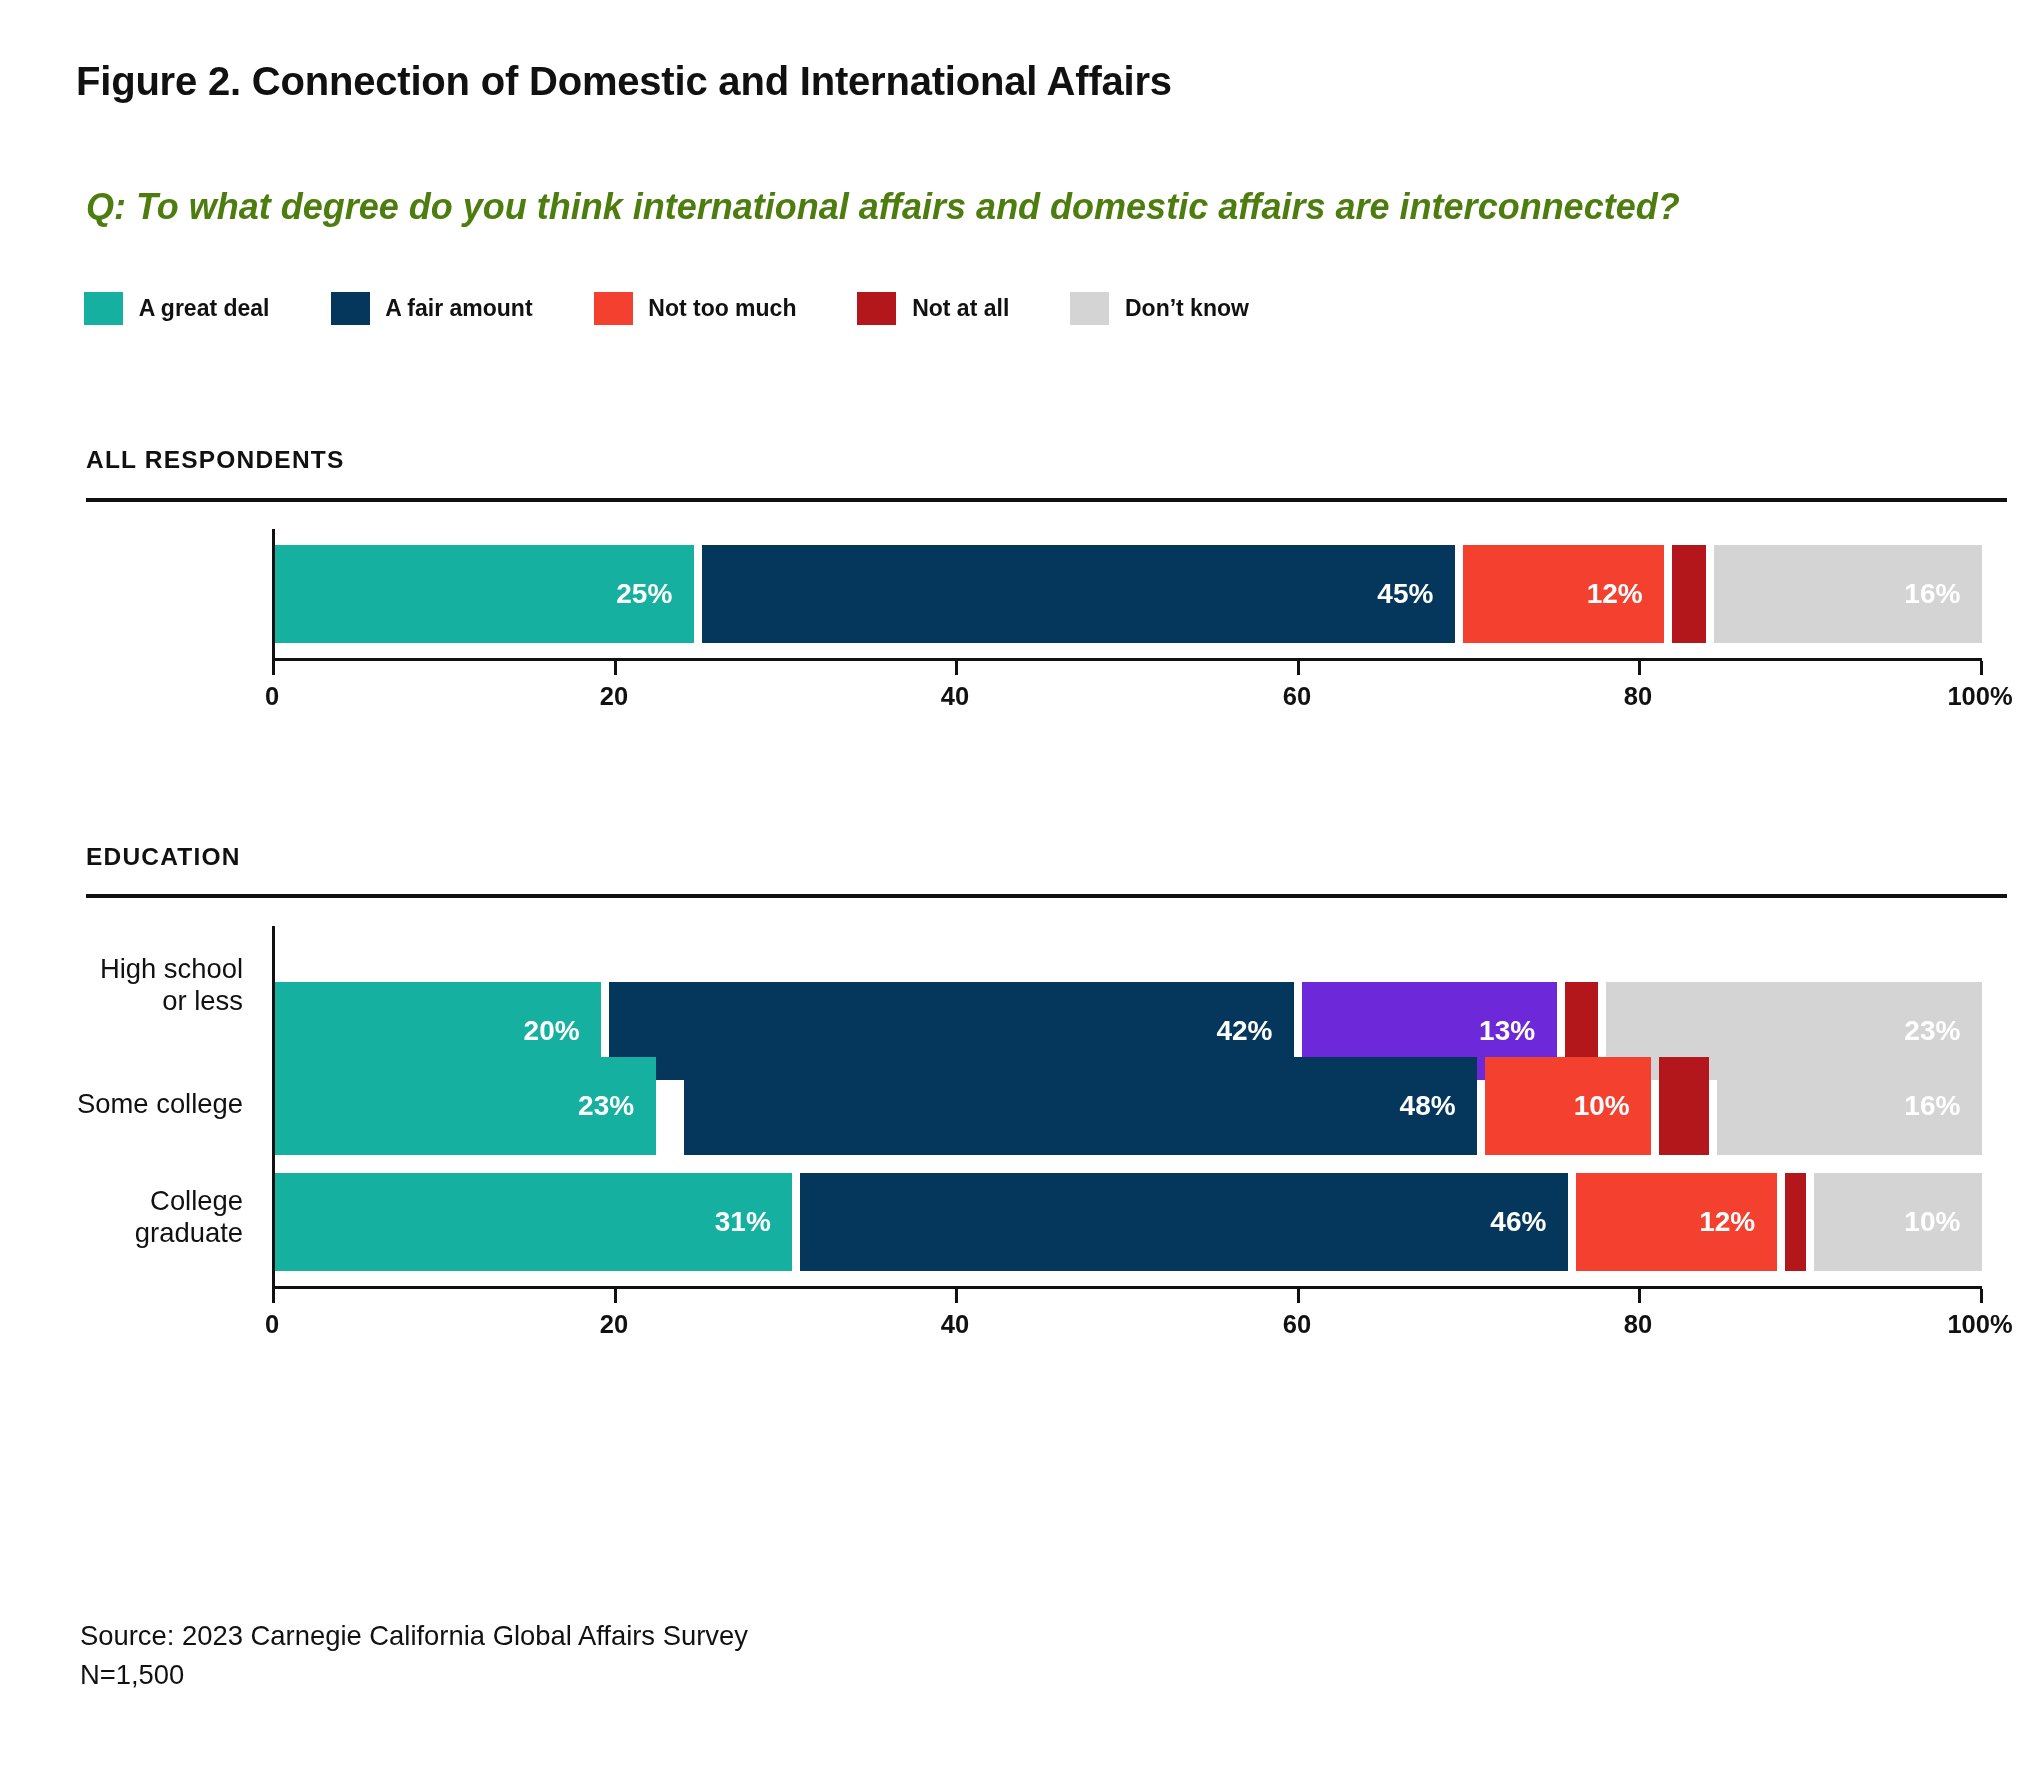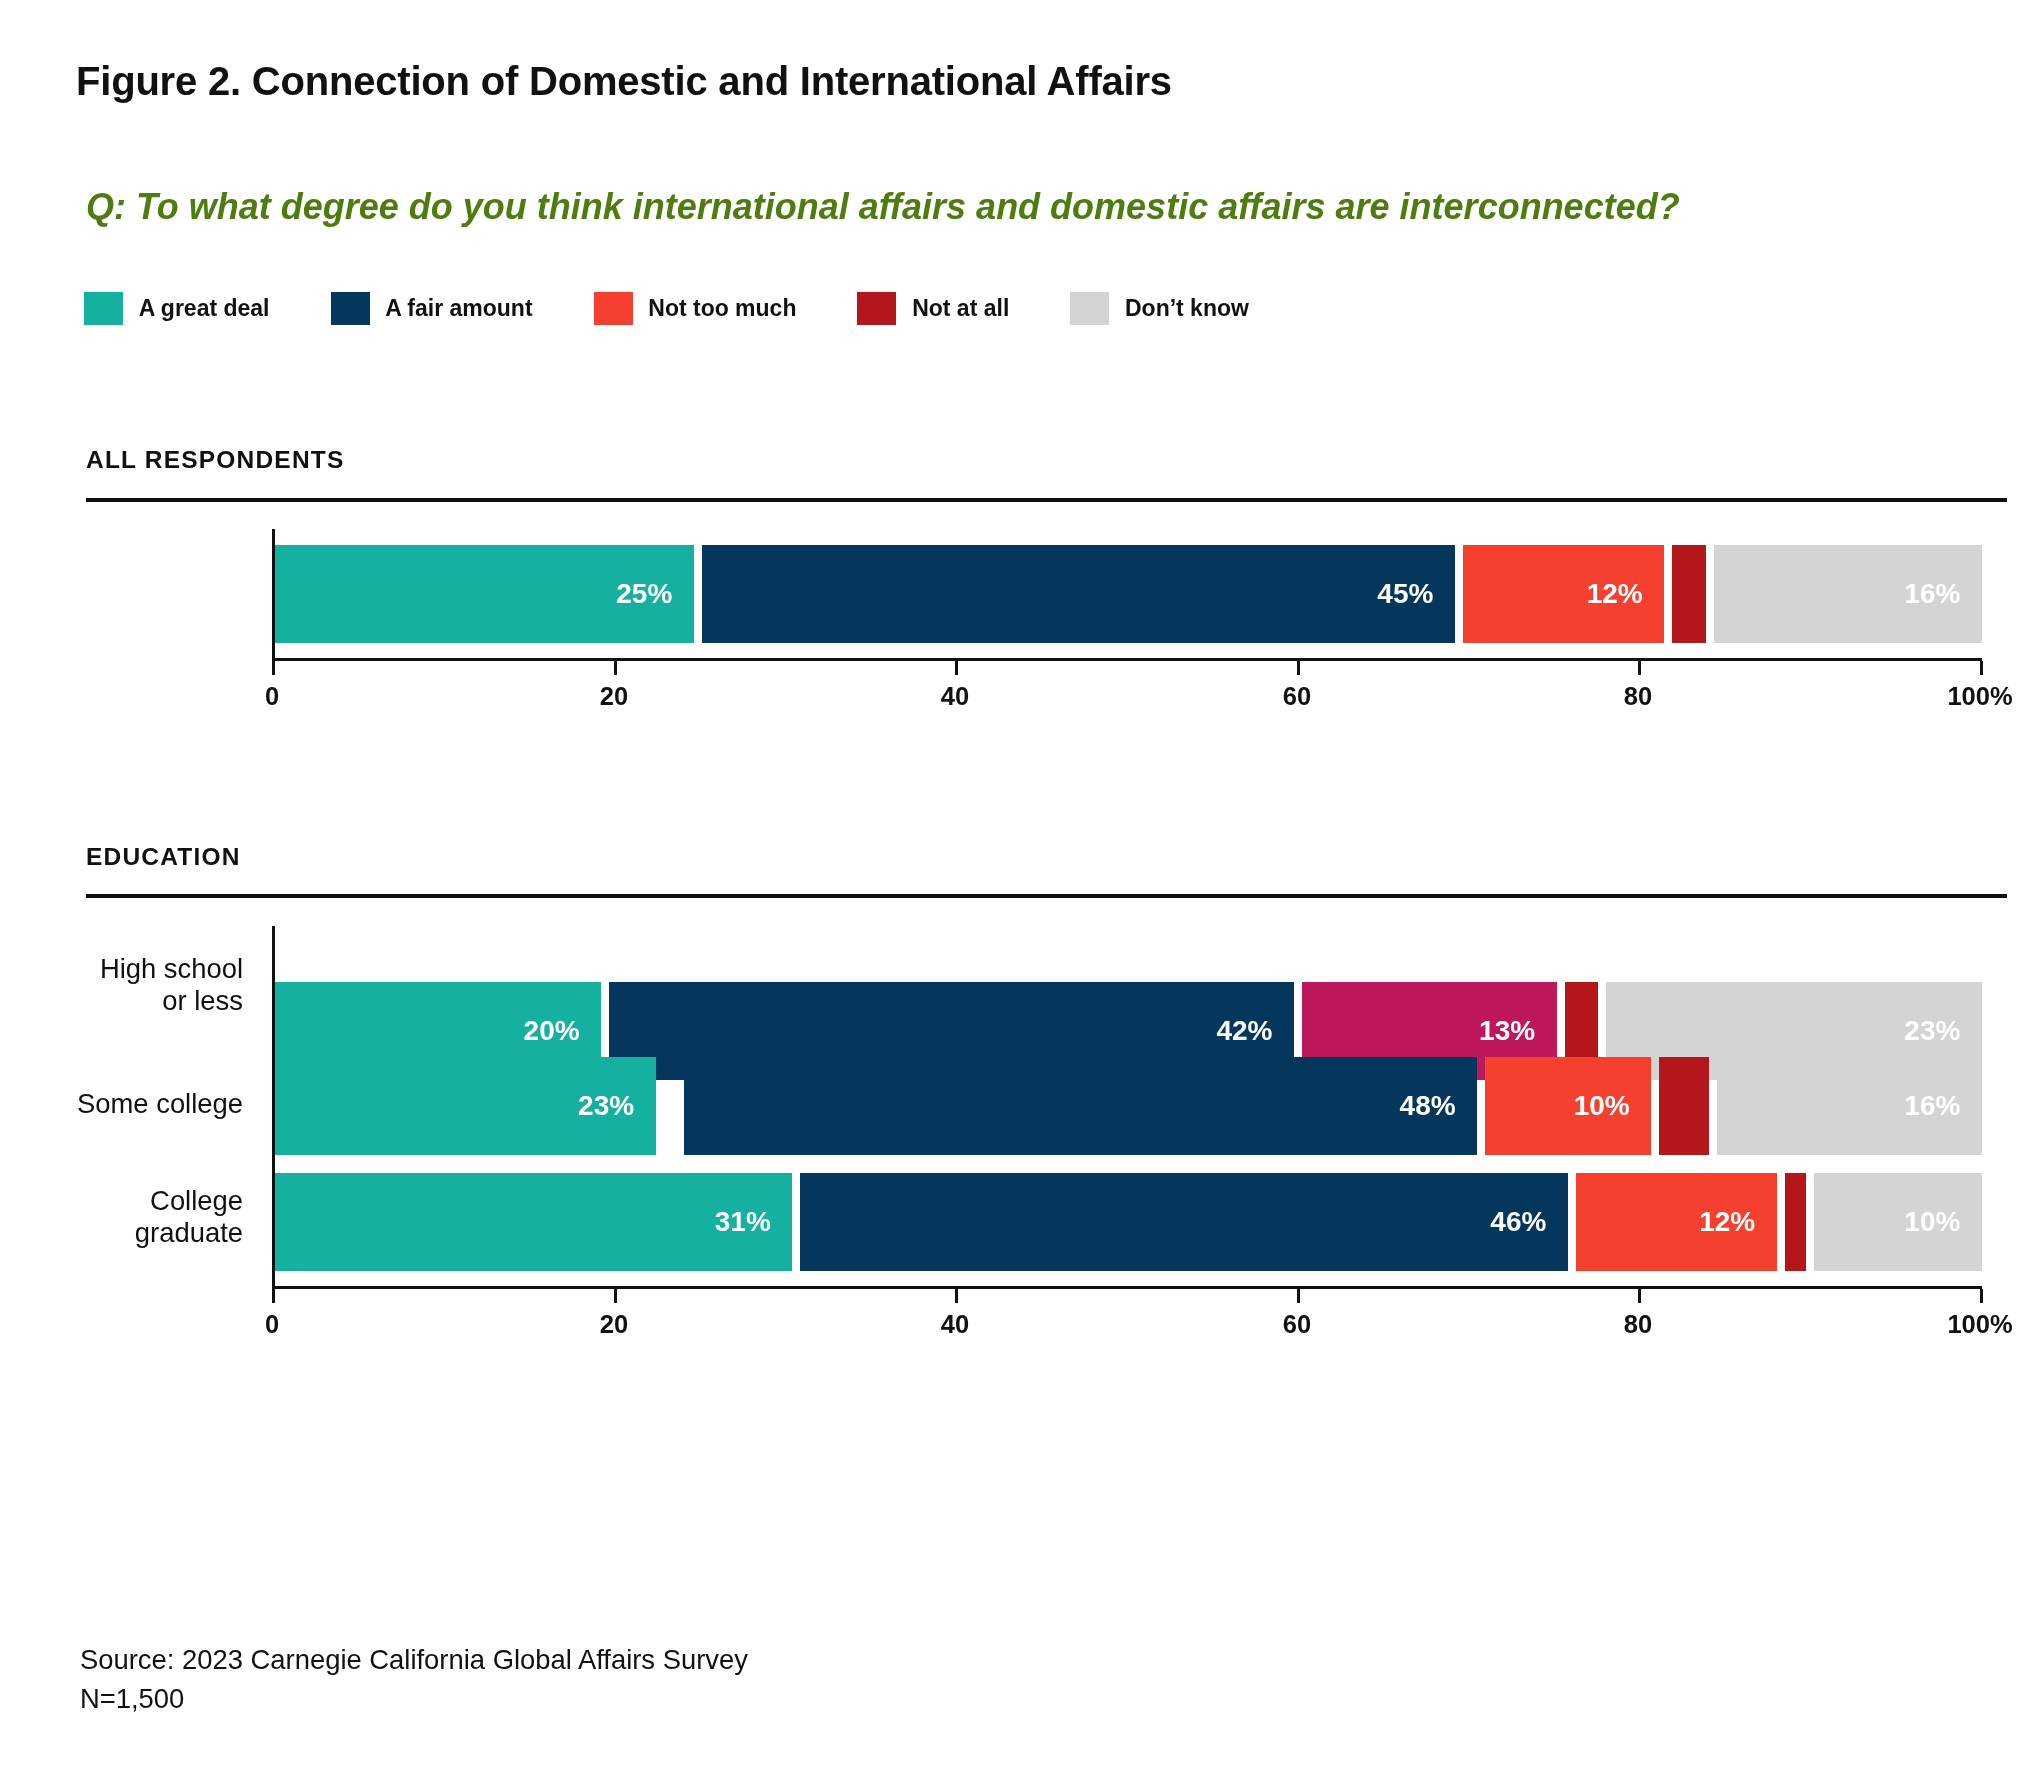--- a/index.html
+++ b/index.html
@@ -142,21 +142,20 @@
   }
 
   
   .source {
     position: absolute;
     left: 80px;
     top: 1617px;
     font-size: 27.4px;
     line-height: 1.42;
     color: #111111;
-    margin-top: 24px;
   }
 </style>
 </head>
 <body>
 
 <div class="page">
 
   <div class="title">Figure 2. Connection of Domestic and International Affairs</div>
   <div class="question">Q: To what degree do you think international affairs and domestic affairs are interconnected?</div>
 
@@ -225,21 +224,21 @@
       <div class="axis-line-v" style="left: 272px; top: 9.8px; height: 361px;"></div>
       <div class="cat-label" style="left: 0px; width: 243px; top: 37px;">High school
 or less</div>
       <div class="bar-row" style="left: 275px; top: 25.5px; height: 98px; width: 1707px; margin-top: 40px;">
         <div class="seg" style="background: rgb(22, 176, 160); width: 341px;">
           <span class="seg-label">20%</span>
         </div>
         <div class="seg" style="background: rgb(5, 54, 92); width: 717px;">
           <span class="seg-label">42%</span>
         </div>
-        <div class="seg" style="background: #be185d; width: 266px;">
+        <div class="seg" style="background: #6d28d9; width: 266px;">
           <span class="seg-label">13%</span>
         </div>
         <div class="seg" style="background: rgb(179, 22, 27); width: 34px;"></div>
         <div class="seg" style="background: rgb(212, 212, 212); width: 393px;">
           <span class="seg-label">23%</span>
         </div>
       </div>
       <div class="cat-label" style="left: 0px; width: 243px; top: 172px;">Some college</div>
       <div class="bar-row" style="left: 275px; top: 141px; height: 98px; width: 1707px;">
         <div class="seg" style="background: rgb(22, 176, 160); width: 393px;">

